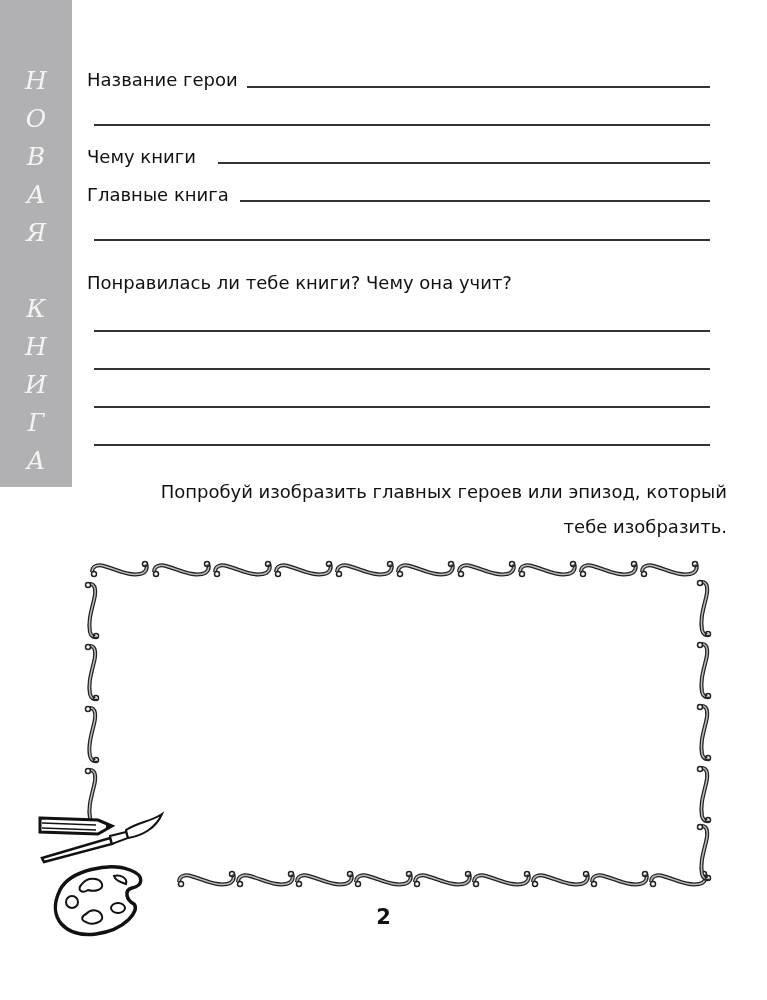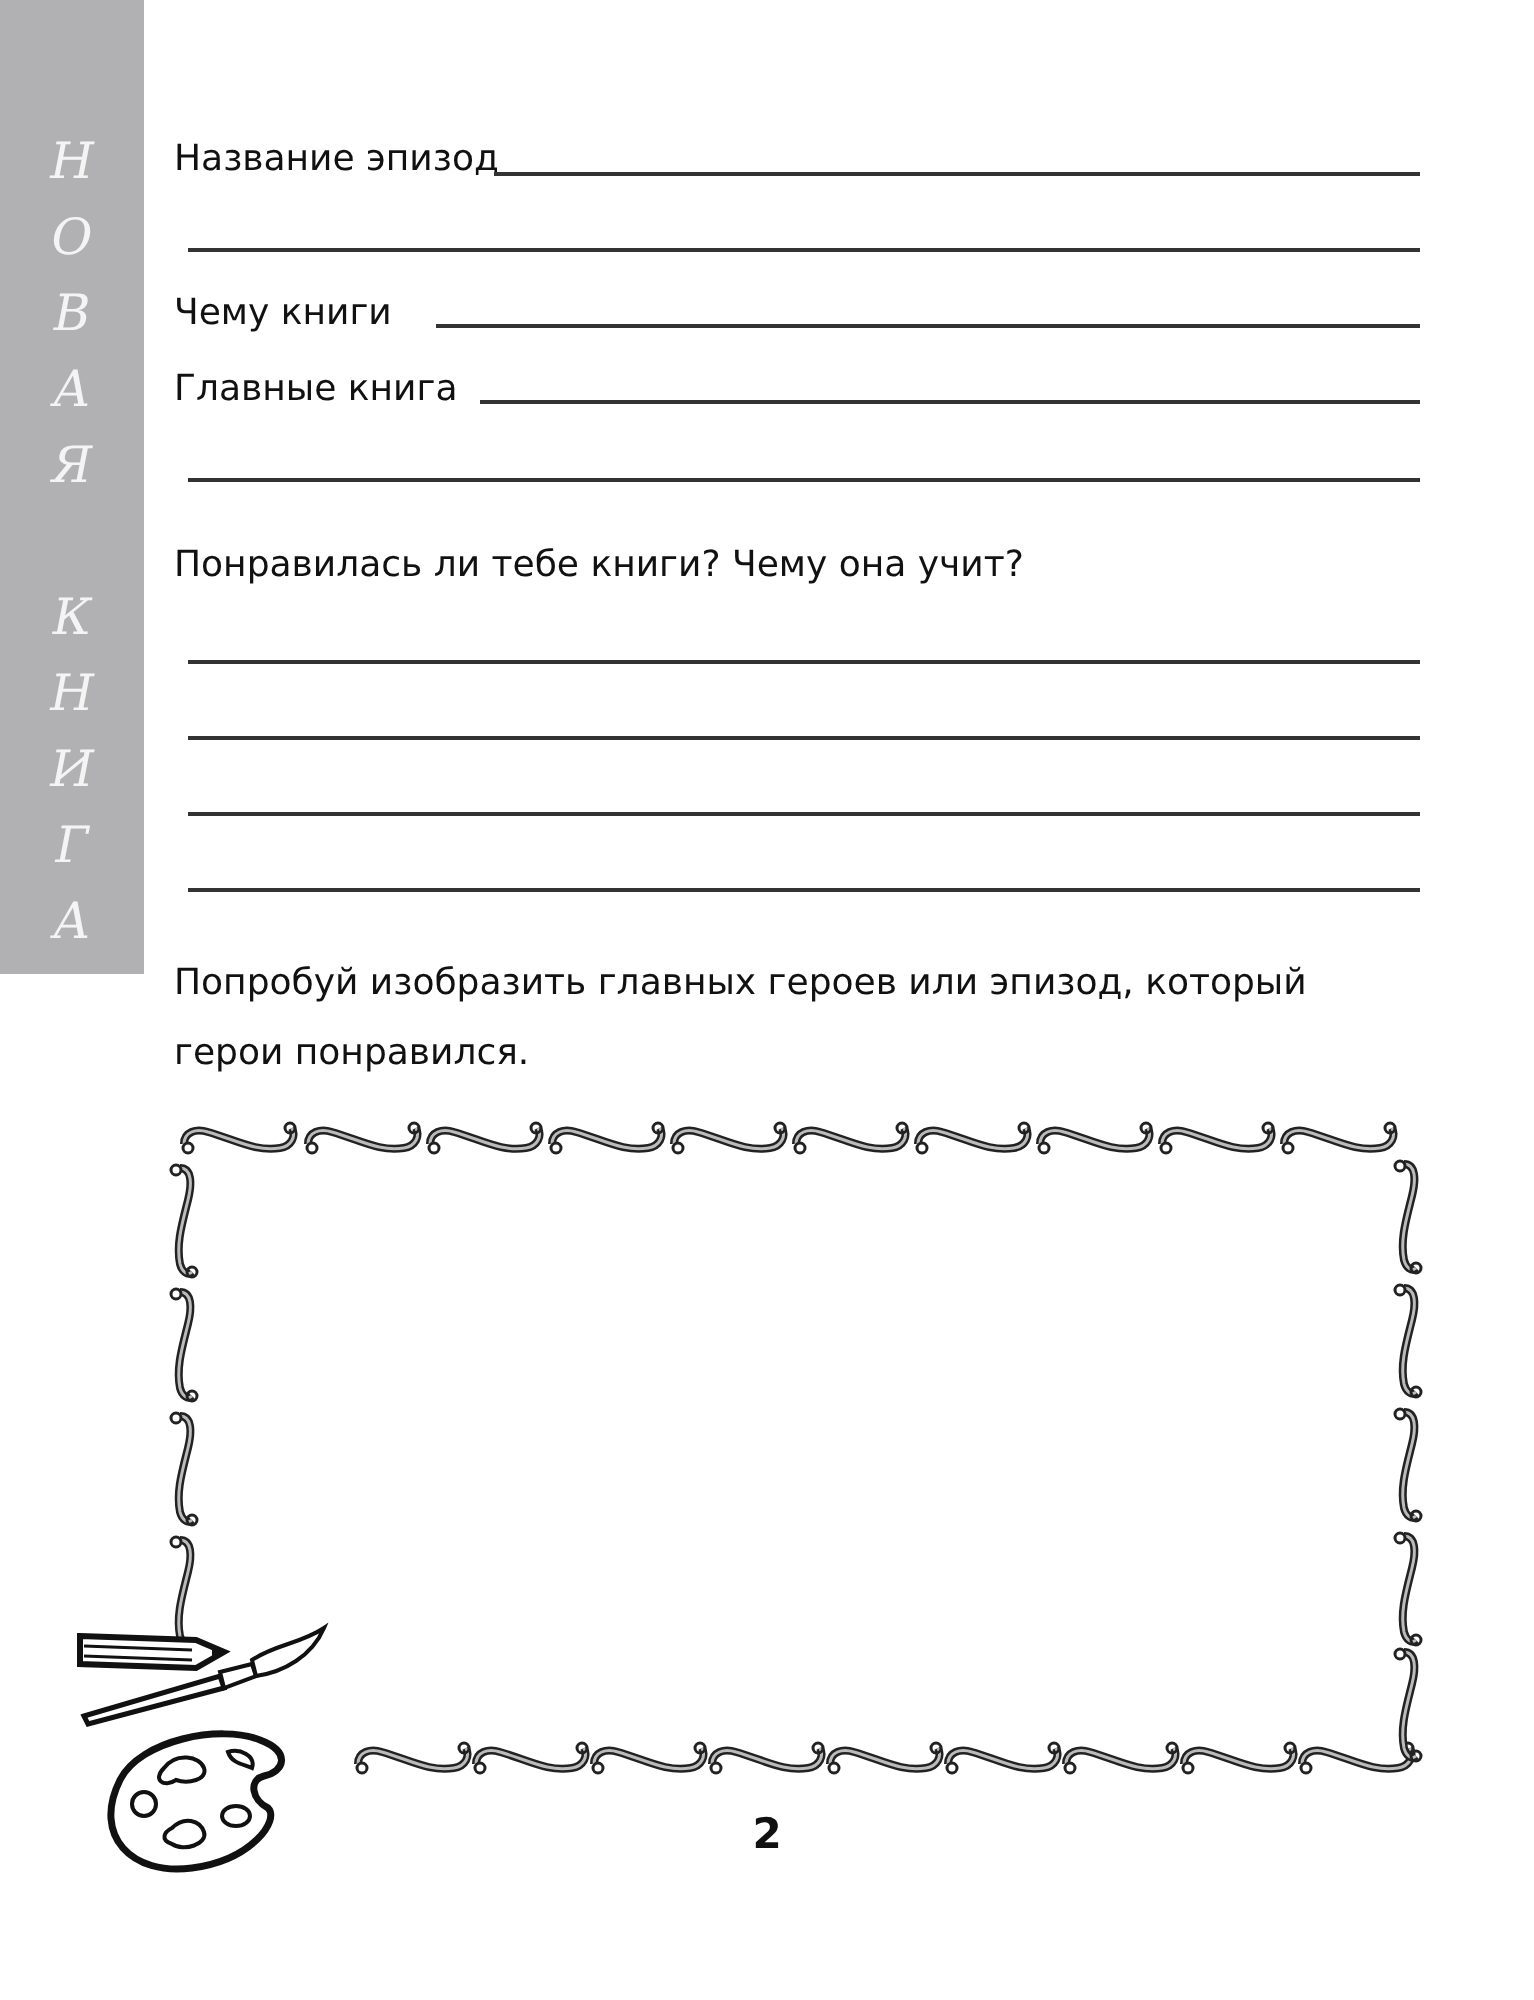--- a/index.html
+++ b/index.html
@@ -5,21 +5,21 @@
   html, body { margin: 0; padding: 0; background: #ffffff; }
   body { width: 767px; height: 1000px; position: relative; overflow: hidden;
          font-family: "DejaVu Sans", sans-serif; color: #111; }
   .side-bar { position: absolute; left: 0; top: 0; width: 72px; height: 487px; background: #b1b1b3; }
   .side-letters { position: absolute; left: 0; top: 62px; width: 72px; text-align: center; }
   .side-letter { display: block; height: 38px; line-height: 38px; color: #f4f4f4;
                  font-family: "DejaVu Serif", serif; font-style: italic; font-size: 25px; }
   .side-gap { display: block; height: 38px; }
   .label { position: absolute; left: 87px; font-size: 18px; line-height: 22px; white-space: nowrap; }
   .line { position: absolute; height: 0; border-top: 2px solid #333; }
-  .prompt { position: absolute; left: 87px; font-size: 18px; line-height: 35px; width: 640px; }
+  .prompt { position: absolute; left: 87px; font-size: 18px; line-height: 35px; width: 640px; text-align: right; }
   .frame { position: absolute; left: 80px; top: 558px; width: 640px; height: 332px; }
   .art { position: absolute; left: 30px; top: 800px; width: 150px; height: 140px; }
   .page-num { position: absolute; left: 0; width: 767px; top: 905px; text-align: center;
               font-weight: bold; font-size: 21px; }
 </style>
 </head>
 <body>
 
 <div class="side-bar">
   <div class="side-letters">
@@ -30,40 +30,40 @@
     <span class="side-letter">Я</span>
     <span class="side-gap"></span>
     <span class="side-letter">К</span>
     <span class="side-letter">Н</span>
     <span class="side-letter">И</span>
     <span class="side-letter">Г</span>
     <span class="side-letter">А</span>
   </div>
 </div>
 
-<div class="label" style="top:69px">Название эпизод</div>
+<div class="label" style="top:69px">Название герои</div>
 <div class="line" style="left:247px; width:463px; top:86px"></div>
 <div class="line" style="left:94px; width:616px; top:124px"></div>
 
 <div class="label" style="top:146px">Чему книги</div>
 <div class="line" style="left:218px; width:492px; top:162px"></div>
 
 <div class="label" style="top:184px">Главные книга</div>
 <div class="line" style="left:240px; width:470px; top:200px"></div>
 <div class="line" style="left:94px; width:616px; top:239px"></div>
 
 <div class="label" style="top:272px">Понравилась ли тебе книги?  Чему она учит?</div>
 <div class="line" style="left:94px; width:616px; top:330px"></div>
 <div class="line" style="left:94px; width:616px; top:368px"></div>
 <div class="line" style="left:94px; width:616px; top:406px"></div>
 <div class="line" style="left:94px; width:616px; top:444px"></div>
 
 <div class="prompt" style="top:474px">
   <div>Попробуй изобразить главных героев или эпизод, который</div>
-  <div>герои понравился.</div>
+  <div>тебе изобразить.</div>
 </div>
 
 <svg class="frame" viewBox="0 0 640 332" xmlns="http://www.w3.org/2000/svg">
   <defs>
     <g id="hswirl">
       <path d="M4 12 C4 6, 10 4, 16 6 C30 10, 40 16, 52 14 C58 13, 60 8, 58 4" fill="none" stroke="#222" stroke-width="4"></path>
       <path d="M4 12 C4 6, 10 4, 16 6 C30 10, 40 16, 52 14 C58 13, 60 8, 58 4" fill="none" stroke="#bbb" stroke-width="1.5"></path>
       <circle cx="6" cy="14" r="2.5" fill="none" stroke="#222" stroke-width="1.5"></circle>
       <circle cx="57" cy="4" r="2.5" fill="none" stroke="#222" stroke-width="1.5"></circle>
     </g>

